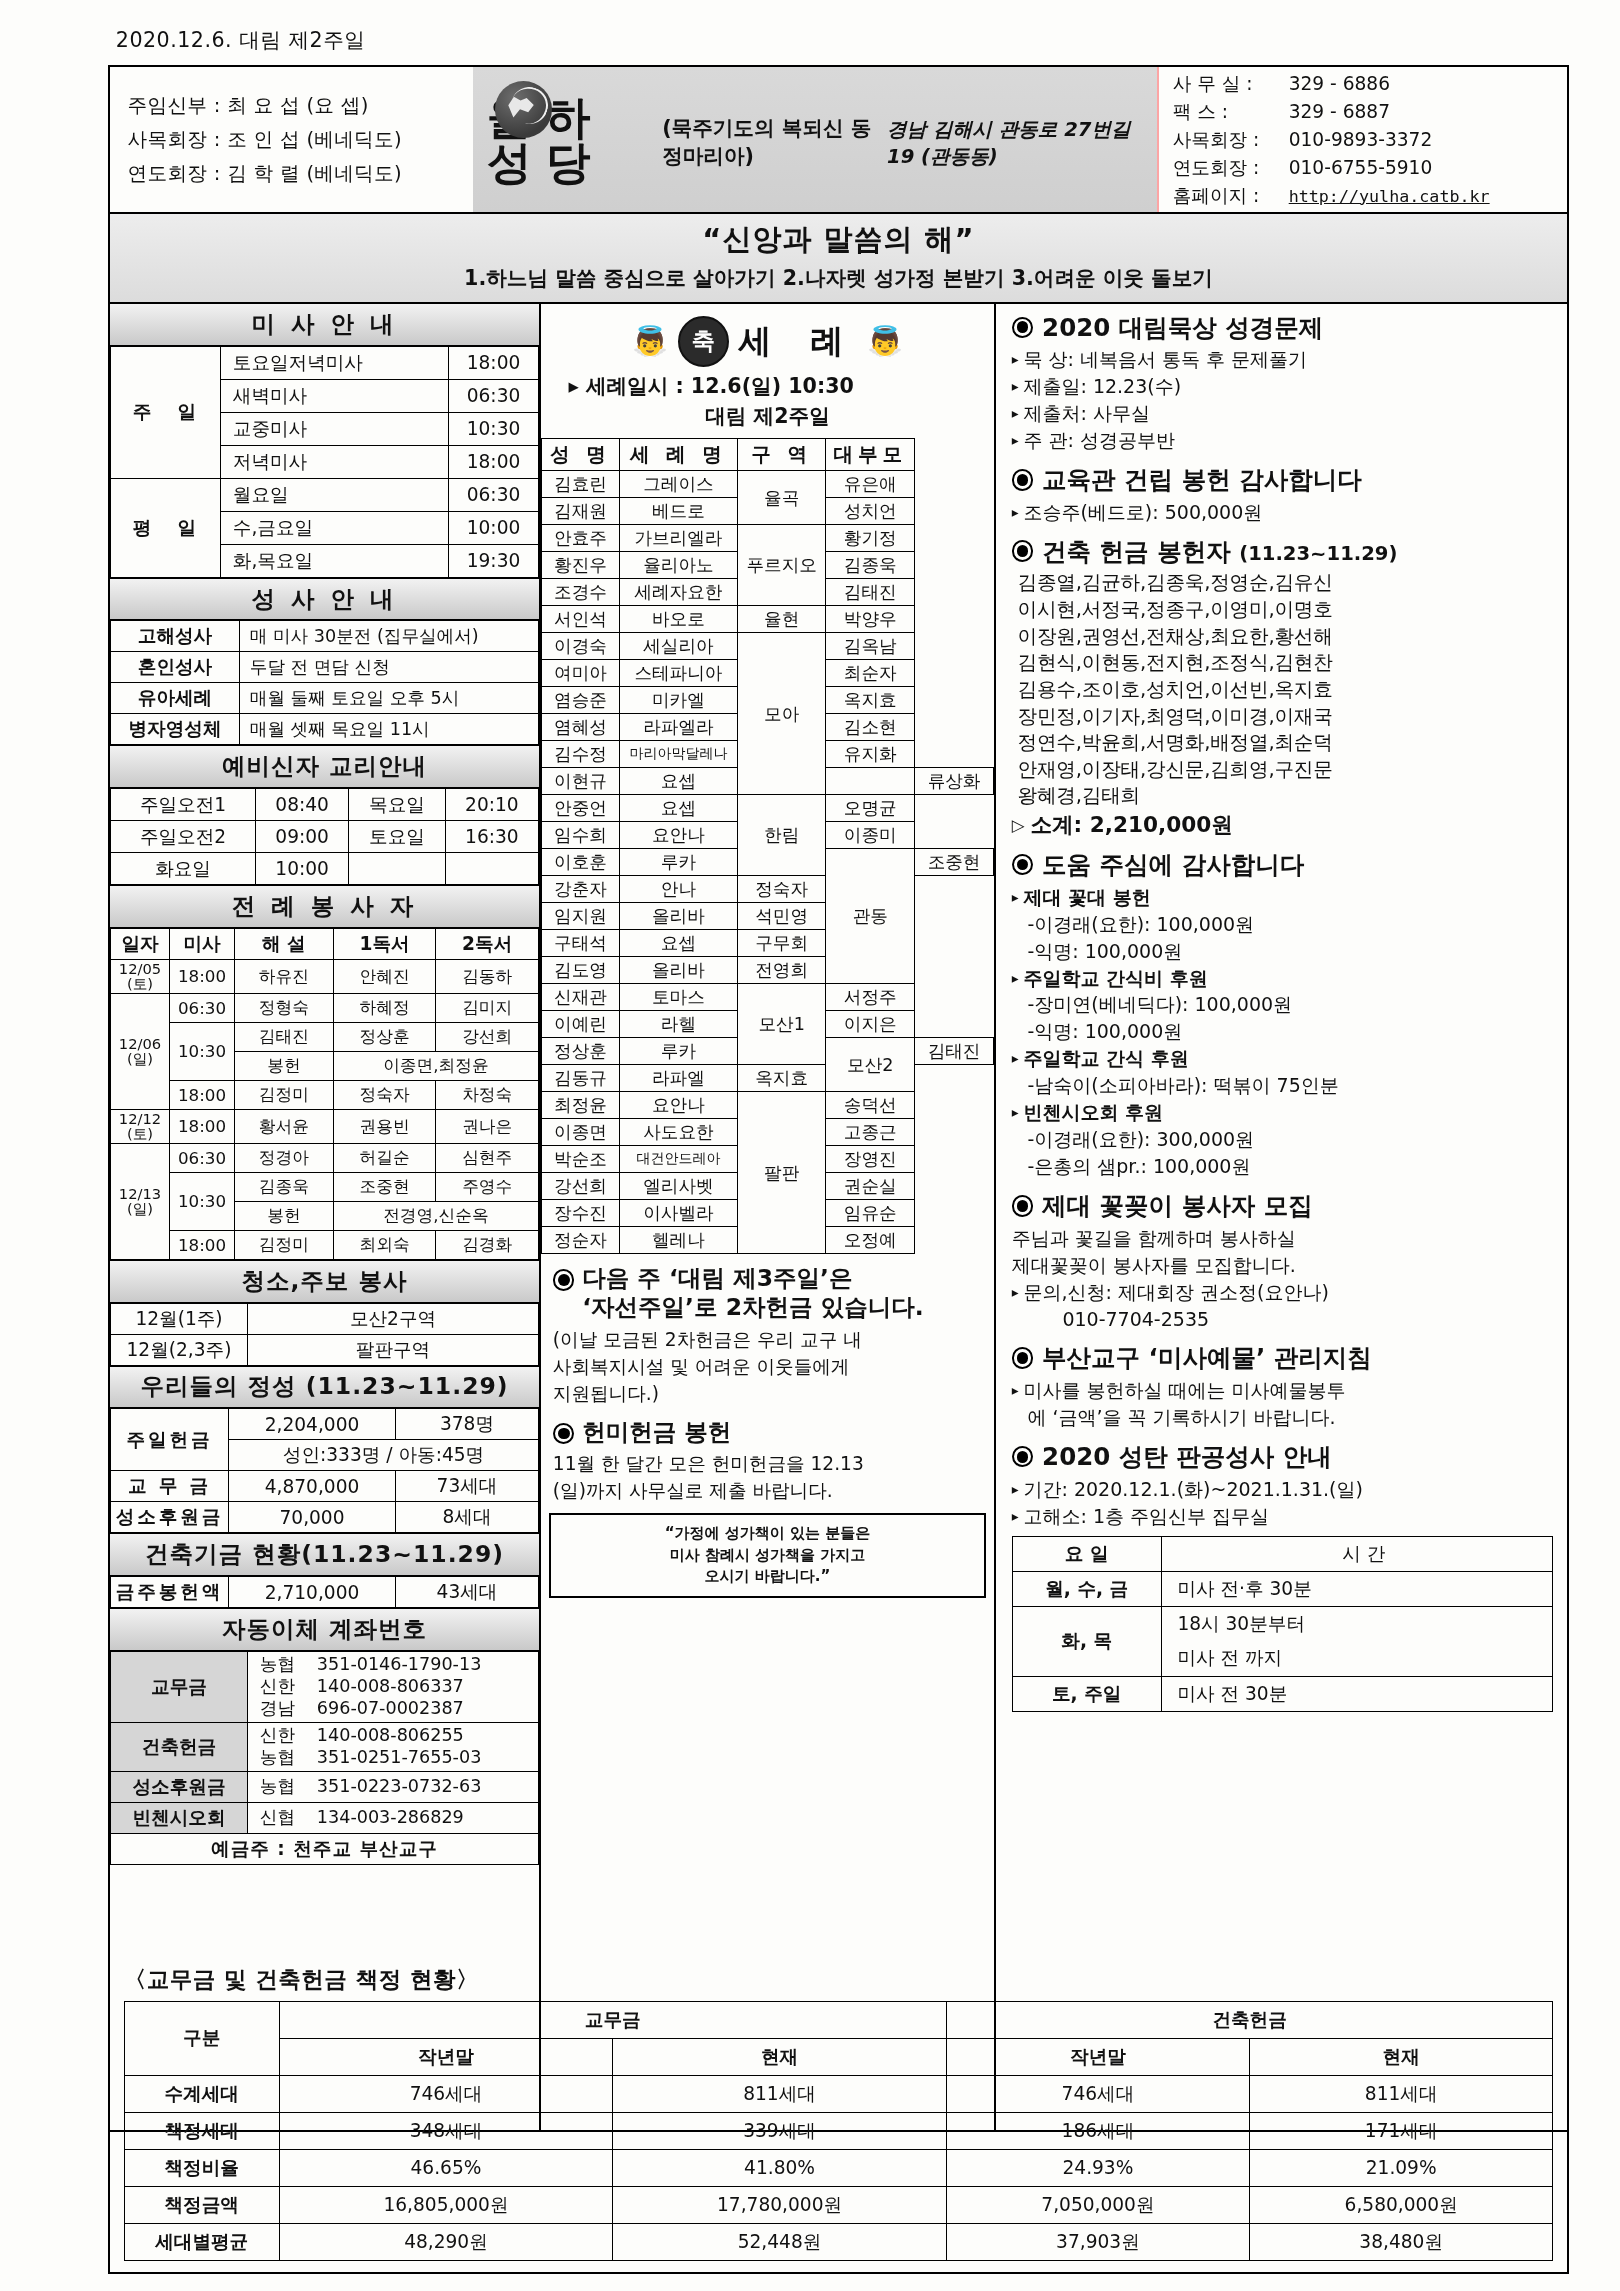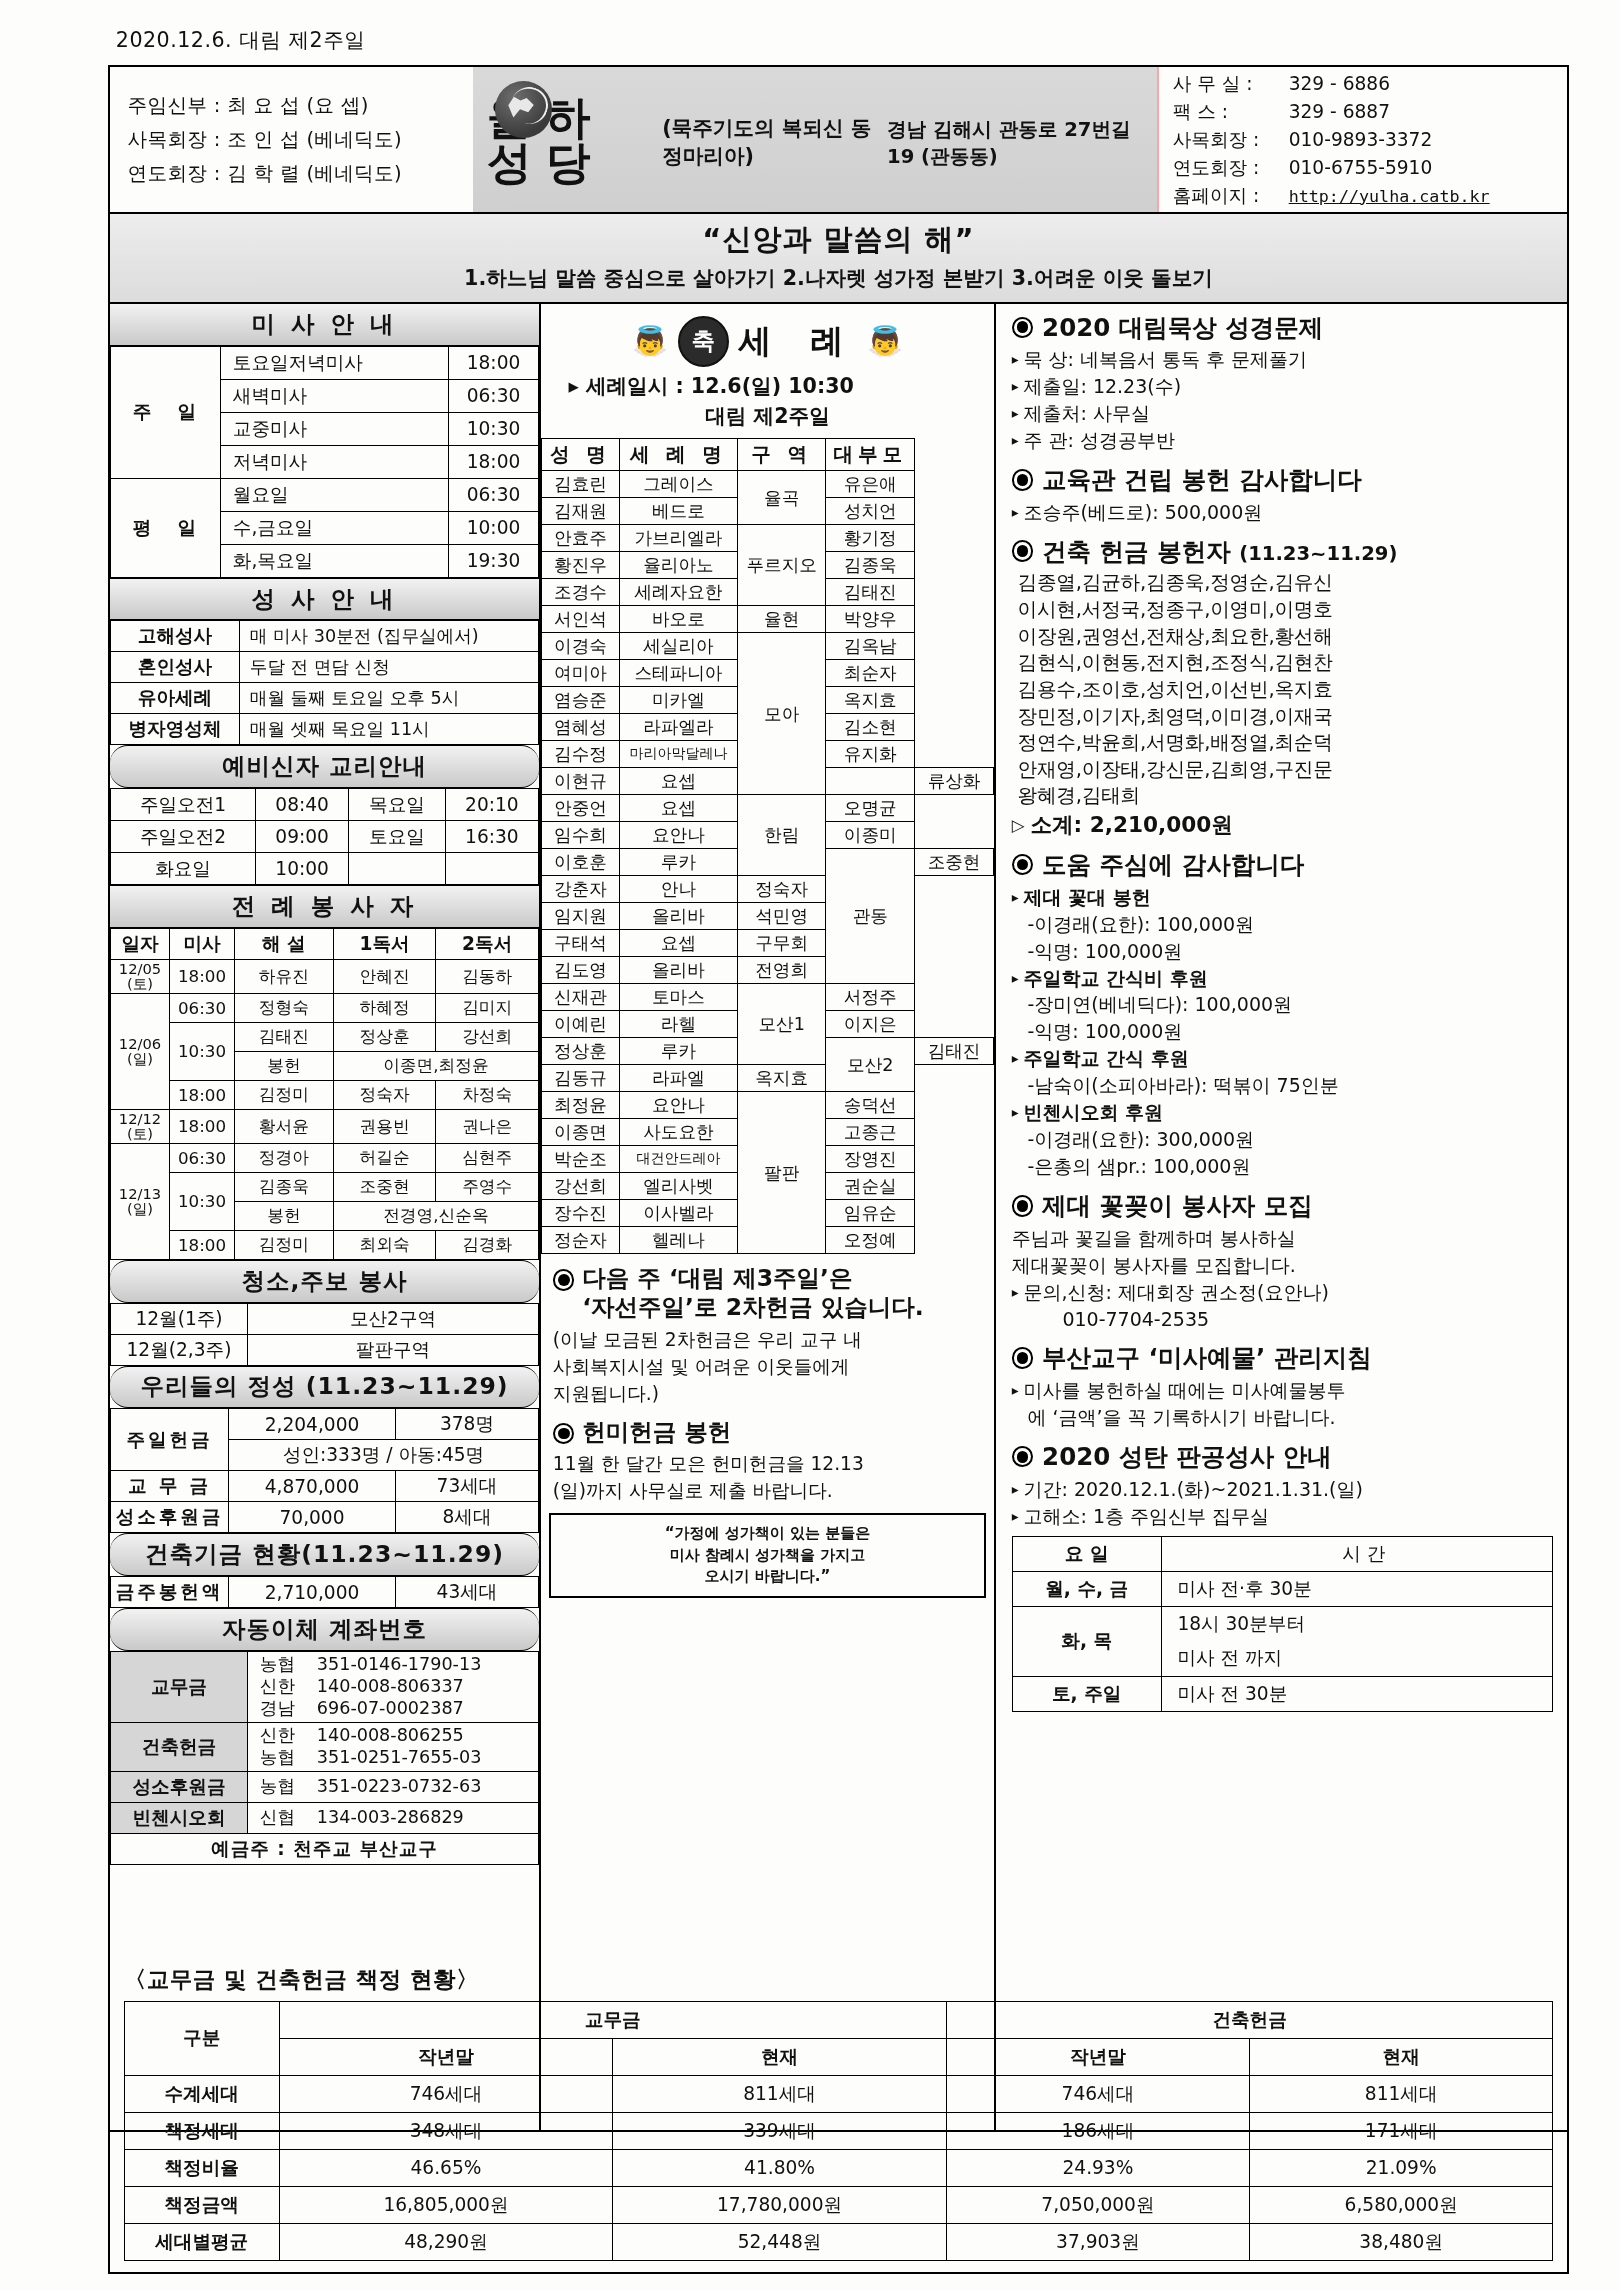--- a/index.html
+++ b/index.html
@@ -21,40 +21,40 @@
   .head-left { width: 363px; border-right:0; display:flex; flex-direction:column; justify-content:center; padding-left: 17.6px; gap: 6.9px; }
   .head-left .hrow { font-size: 19.6px; white-space:nowrap; letter-spacing:0.3px; }
   .head-center { flex:1; background: linear-gradient(#d9d9d9,#cfcfcf); display:flex; flex-direction:row; align-items:center; justify-content:center; position:relative; }
   .logo-globe { position:absolute; left: 21.6px; top: 13.7px; width: 57px; height:57px; border-radius:50%;
      background: radial-gradient(circle at 35% 30%, #6e6e6e, #3a3a3a 70%); }
   .logo-globe:after{ content:""; position:absolute; left:13.7px; top:15.7px; width:25.5px; height:21.6px;
      background:#e8e8e8; clip-path: polygon(0% 40%,22% 0%,48% 18%,72% 6%,100% 38%,78% 72%,46% 58%,20% 96%); }
   .logo-globe:before{ content:""; position:absolute; right:3.9px; top:5.9px; width:35px; height:35px; border-top:2.9px solid #efefef; border-right:2.9px solid #efefef; border-radius:50%; transform:rotate(18deg); }
   .church-name { font-size: 45px; font-weight: 800; letter-spacing: 13.7px; line-height: 1; padding-left:13.7px; }
   .church-sub { font-size: 20.6px; font-weight: 700; margin-top: 4.9px; }
-  .church-addr { font-size: 19.6px; font-weight: 700; margin-top: 6.9px; }
+  .church-addr { font-size: 19.6px; font-weight: 700; margin-top: 6.9px; font-style: italic; }
   .head-right { width: 410px; border-left: 2px solid #fca5a5; display:flex; flex-direction:column; justify-content:center; padding-left: 13.7px; gap: 2px; }
   .head-right .crow { font-size: 18.6px; white-space:nowrap; }
   .head-right .crow .lab { display:inline-block; width: 116px; }
   .head-right .crow .url { text-decoration: underline; font-family:"DejaVu Sans Mono", monospace; font-size:16.7px; }
 
   
   .banner { border: 2.9px solid #000; border-top:0; background: linear-gradient(#ededed,#dcdcdc); text-align:center; padding: 5.9px 0 9.8px; }
   .banner-title { font-size: 29px; font-weight: 800; letter-spacing: 1px; }
   .banner-sub { font-size: 20.6px; font-weight: 700; margin-top: 3.9px; }
 
   
   .cols { display:flex; border:2.9px solid #000; border-top:0; height: 1828px; }
   .col-l { width: 431px; border-right: 2px solid #000; }
   .col-m { width: 455px; border-right: 2px solid #000; }
   .col-r { flex:1; }
 
   .sect-h { background: linear-gradient(#f2f2f2,#c9c9c9); border-bottom:1.5px solid #000; border-top:1.5px solid #000;
             text-align:center; font-weight:800; font-size: 23.5px; padding: 3.9px 0 4.9px; letter-spacing: 3.9px; }
-  .sect-h.tight { letter-spacing: 1px; border-radius: 18px; }
+  .sect-h.tight { letter-spacing: 1px; }
   .sect-h.first { border-top:0; }
 
   table { border-collapse: collapse; width:100%; }
   td, th { border: 1px solid #000; font-size: 18.6px; text-align:center; padding: 2px 2px; height: 31px; font-weight:400; }
 
   
   .t-mass td { height: 33px; font-size:18.6px; }
   .t-mass td.day { font-weight:800; letter-spacing:9.8px; padding-left:9.8px; width: 110px; }
   .t-mass td.nm { text-align:left; padding-left: 11.8px; }
   .t-mass td.tm { width: 90px; }

